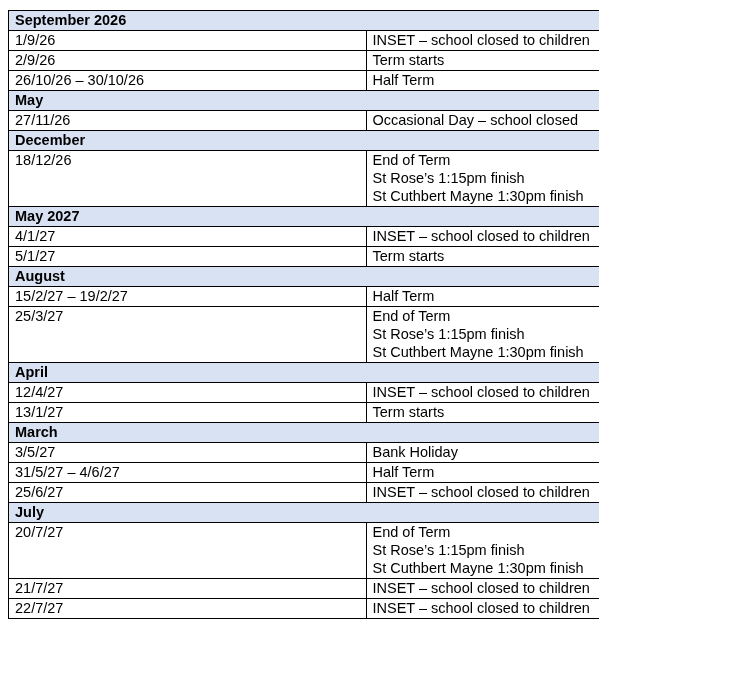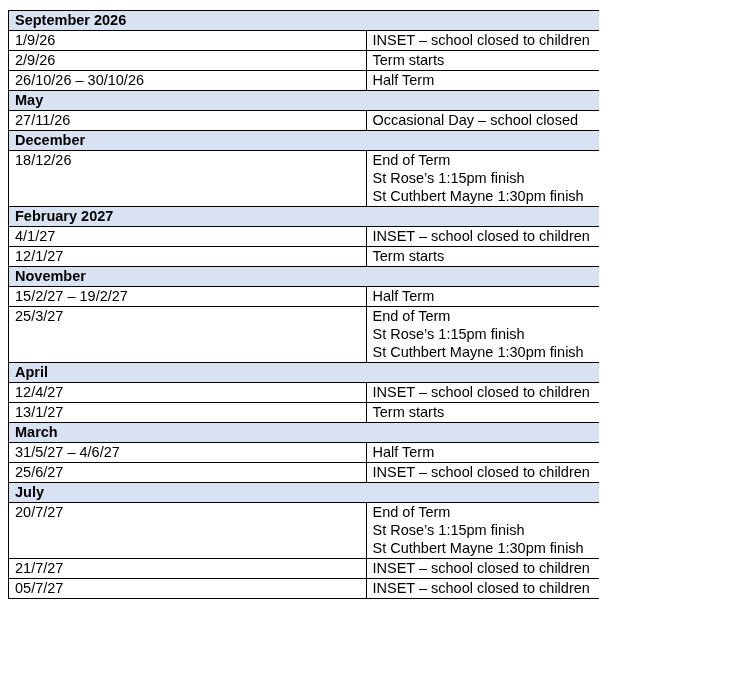--- a/index.html
+++ b/index.html
@@ -81,36 +81,36 @@
         </tr>
         <tr>
           <td class="date-cell">18/12/26</td>
           <td class="desc-cell">
             <div>End of Term</div>
             <div>St Rose’s 1:15pm finish</div>
             <div>St Cuthbert Mayne 1:30pm finish</div>
           </td>
         </tr>
         <tr>
-          <td colspan="2" class="month-cell">February 2027</td>
+          <td colspan="2" class="month-cell">May 2027</td>
         </tr>
         <tr>
           <td class="date-cell">4/1/27</td>
           <td class="desc-cell">
             <div>INSET – school closed to children</div>
           </td>
         </tr>
         <tr>
-          <td class="date-cell">12/1/27</td>
+          <td class="date-cell">5/1/27</td>
           <td class="desc-cell">
             <div>Term starts</div>
           </td>
         </tr>
         <tr>
-          <td colspan="2" class="month-cell">November</td>
+          <td colspan="2" class="month-cell">August</td>
         </tr>
         <tr>
           <td class="date-cell">15/2/27 – 19/2/27</td>
           <td class="desc-cell">
             <div>Half Term</div>
           </td>
         </tr>
         <tr>
           <td class="date-cell">25/3/27</td>
           <td class="desc-cell">
@@ -131,20 +131,26 @@
         <tr>
           <td class="date-cell">13/1/27</td>
           <td class="desc-cell">
             <div>Term starts</div>
           </td>
         </tr>
         <tr>
           <td colspan="2" class="month-cell">March</td>
         </tr>
         <tr>
+          <td class="date-cell">3/5/27</td>
+          <td class="desc-cell">
+            <div>Bank Holiday</div>
+          </td>
+        </tr>
+        <tr>
           <td class="date-cell">31/5/27 – 4/6/27</td>
           <td class="desc-cell">
             <div>Half Term</div>
           </td>
         </tr>
         <tr>
           <td class="date-cell">25/6/27</td>
           <td class="desc-cell">
             <div>INSET – school closed to children</div>
           </td>
@@ -160,21 +166,21 @@
             <div>St Cuthbert Mayne 1:30pm finish</div>
           </td>
         </tr>
         <tr>
           <td class="date-cell">21/7/27</td>
           <td class="desc-cell">
             <div>INSET – school closed to children</div>
           </td>
         </tr>
         <tr>
-          <td class="date-cell">05/7/27</td>
+          <td class="date-cell">22/7/27</td>
           <td class="desc-cell">
             <div>INSET – school closed to children</div>
           </td>
         </tr>
       </tbody>
   </table>
 
 </div>
 
 </body></html>

